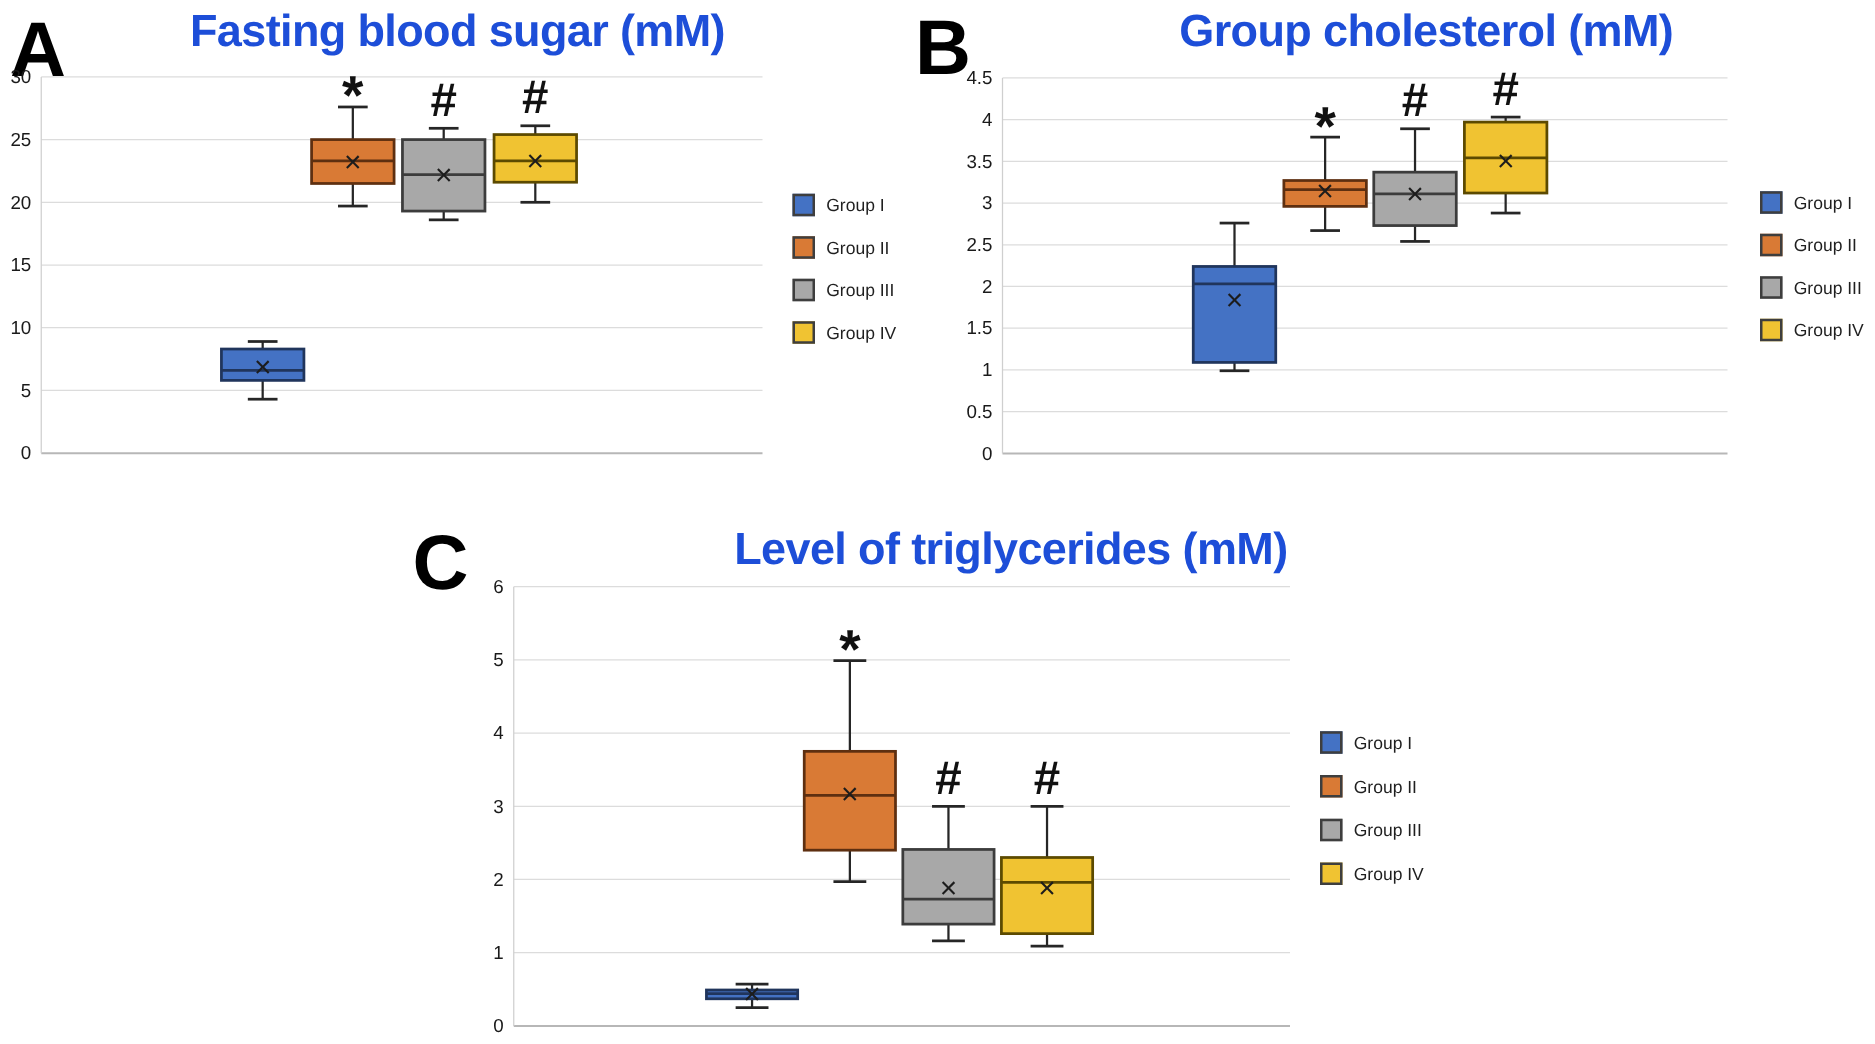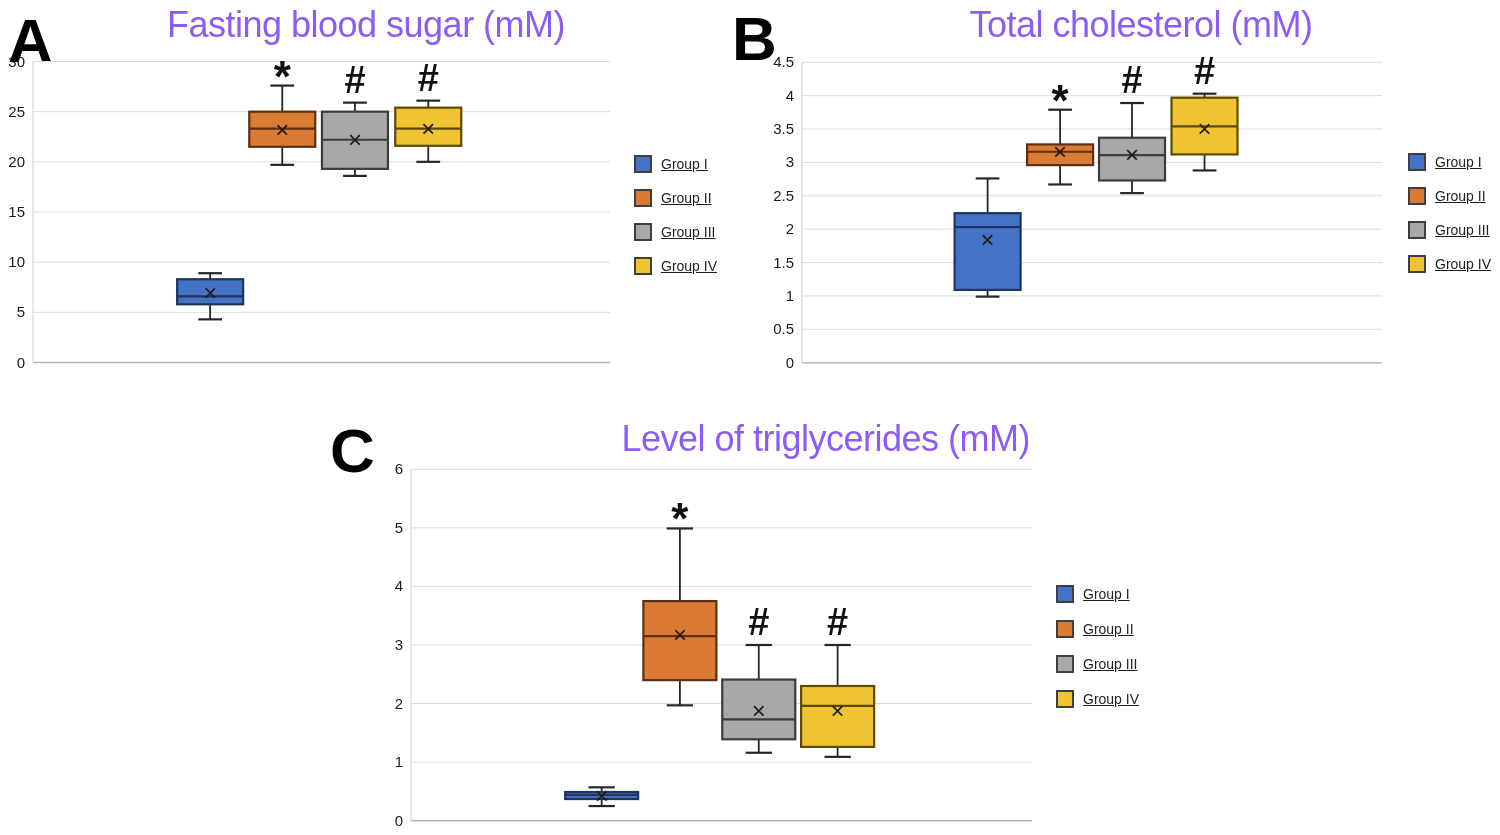--- a/index.html
+++ b/index.html
@@ -8,40 +8,40 @@
     font-family:"Liberation Sans",sans-serif;overflow:hidden;
   }
   .panel-letter{
     position:absolute;font-size:62px;font-weight:700;color:#000;line-height:1;
   }
   .letter-a{left:8px;top:10px;}
   .letter-b{left:732px;top:8px;}
   .letter-c{left:330px;top:420px;}
   .panel-title{
     position:absolute;width:500px;text-align:center;
-    font-size:36px;font-weight:400;color:#8b5cf6;letter-spacing:-0.5px;line-height:1.3;
+    font-size:36px;font-weight:700;color:#1d4ed8;letter-spacing:-0.5px;line-height:1.3;
   }
   .title-a{left:116px;top:2px;}
   .title-b{left:891px;top:2px;}
   .title-c{left:530px;top:416px;text-align:right;}
   .plot-svg{position:absolute;overflow:visible;}
   .svg-a{left:0px;top:36px;}
   .svg-b{left:760px;top:36px;}
   .svg-c{left:370px;top:444px;}
   .legend{
     position:absolute;display:flex;flex-direction:column;
   }
   .legend-a{left:634px;top:154px;gap:14px;}
   .legend-b{left:1408px;top:152px;gap:14px;}
   .legend-c{left:1056px;top:584px;gap:15px;}
   .legend-row{display:flex;align-items:center;gap:9px;height:20px;}
   .legend-swatch{
     width:14px;height:14px;border:2px solid #3e3e3e;box-sizing:content-box;flex:none;
   }
-  .legend-label{font-size:14px;color:#1f1f1f;white-space:nowrap;text-decoration:underline;}
+  .legend-label{font-size:14px;color:#1f1f1f;white-space:nowrap;}
   svg text{font-family:"Liberation Sans",sans-serif;}
 </style>
 </head>
 <body>
 
 <div>
 
   <div class="panel-letter letter-a">A</div>
   <div class="panel-title title-a">Fasting blood sugar (mM)</div>
   <svg class="plot-svg svg-a" width="625" height="342">
@@ -105,21 +105,21 @@
         <span class="legend-swatch" style="background: rgb(168, 168, 168);"></span>
         <span class="legend-label">Group III</span>
       </div>
       <div class="legend-row">
         <span class="legend-swatch" style="background: rgb(240, 195, 50);"></span>
         <span class="legend-label">Group IV</span>
       </div>
     </div>
 
   <div class="panel-letter letter-b">B</div>
-  <div class="panel-title title-b">Total cholesterol (mM)</div>
+  <div class="panel-title title-b">Group cholesterol (mM)</div>
   <svg class="plot-svg svg-b" width="635" height="342">
       <line x1="42" y1="326.7" x2="622" y2="326.7" stroke="#B7B7B7" stroke-width="1.6"></line>
       <text x="34" y="331.7" text-anchor="end" font-size="15" fill="#1a1a1a">0</text>
       <line x1="42" y1="293.3222222222222" x2="622" y2="293.3222222222222" stroke="#DCDCDC" stroke-width="1"></line>
       <text x="34" y="298.3222222222222" text-anchor="end" font-size="15" fill="#1a1a1a">0.5</text>
       <line x1="42" y1="259.94444444444446" x2="622" y2="259.94444444444446" stroke="#DCDCDC" stroke-width="1"></line>
       <text x="34" y="264.94444444444446" text-anchor="end" font-size="15" fill="#1a1a1a">1</text>
       <line x1="42" y1="226.56666666666666" x2="622" y2="226.56666666666666" stroke="#DCDCDC" stroke-width="1"></line>
       <text x="34" y="231.56666666666666" text-anchor="end" font-size="15" fill="#1a1a1a">1.5</text>
       <line x1="42" y1="193.1888888888889" x2="622" y2="193.1888888888889" stroke="#DCDCDC" stroke-width="1"></line>

